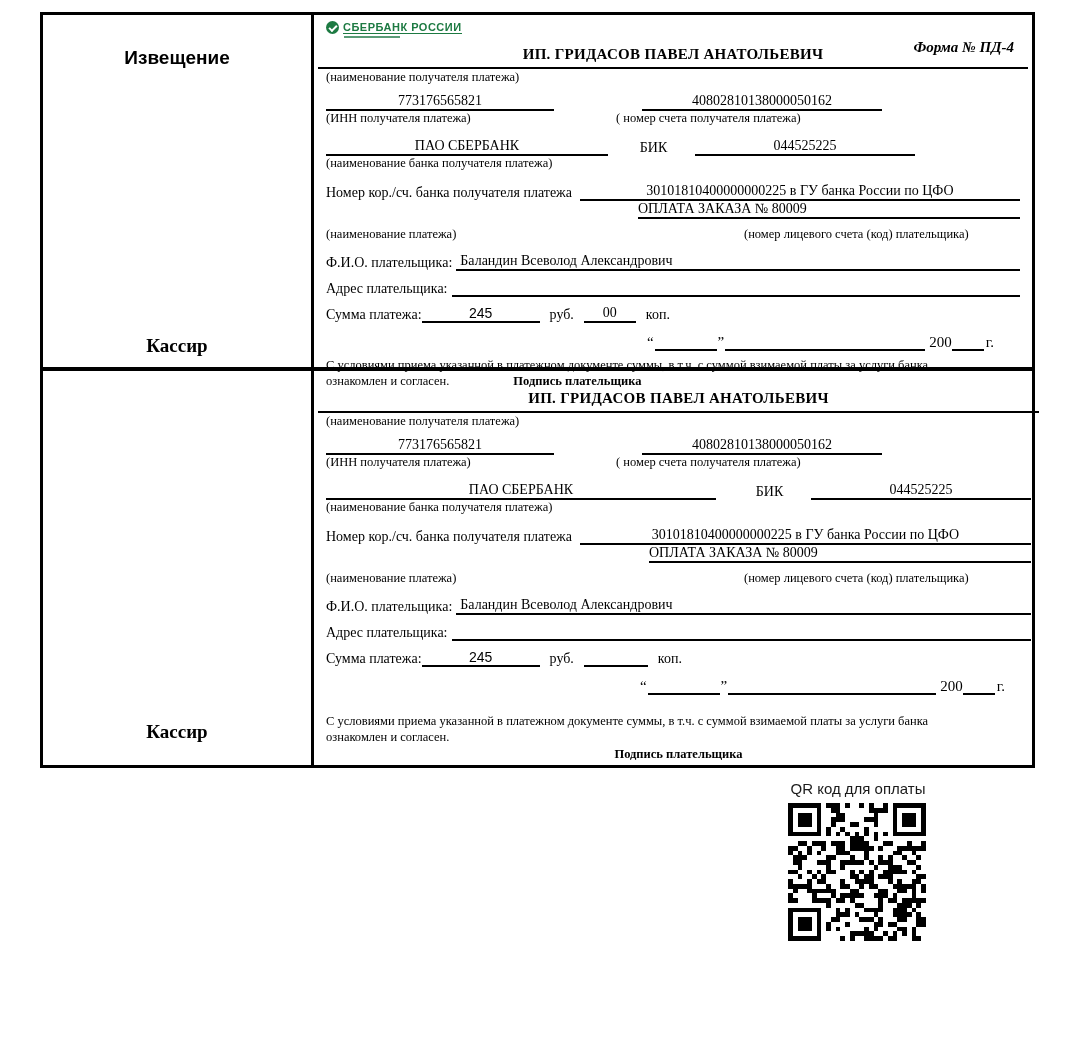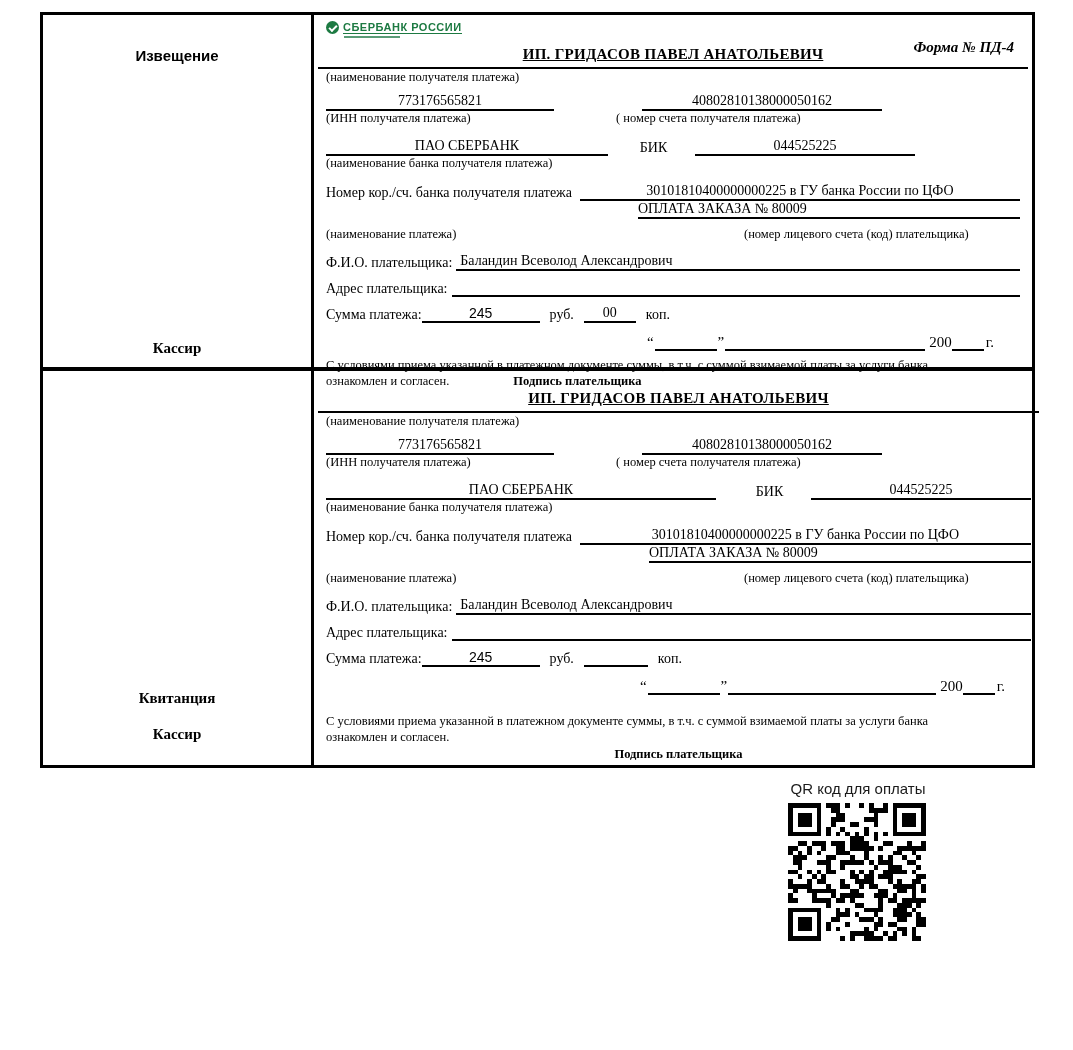--- a/index.html
+++ b/index.html
@@ -12,21 +12,21 @@
     position:absolute;left:40px;top:12px;width:989px;
     border:3px solid #000;
   }
   .section{display:flex;}
   .sec1{border-bottom:4px solid #000;}
   .stub{
     width:268px;flex-shrink:0;border-right:3px solid #000;position:relative;
   }
   .stub-label{
     position:absolute;left:0;right:0;text-align:center;
-    font-weight:bold;font-size:15px;
+    font-weight:bold;font-size:19px;
   }
   .lbl-notice{top:32px;font-family:"Liberation Sans",sans-serif;}
   .lbl-cashier1{bottom:10px;}
   .lbl-receipt{bottom:58px;}
   .lbl-cashier2{bottom:22px;}
   .content{flex:1;padding:0 12px;position:relative;font-size:14px;}
   .sec1 .content{height:352px;}
   .sec2 .content{height:394px;}
 
   
@@ -44,21 +44,21 @@
   .logo-text{
     font-family:"Liberation Sans",sans-serif;font-weight:bold;font-size:11px;color:#1d7a42;
     border-bottom:1px solid #1d7a42;letter-spacing:.5px;
   }
   .logo-tagline{width:56px;height:2px;background:#5a9c77;margin-top:2px;margin-left:18px;}
   .form-label{
     position:absolute;right:6px;top:24px;font-weight:bold;font-style:italic;font-size:15px;
   }
   .payee-name{
     position:absolute;left:0;right:0;bottom:4px;text-align:center;
-    font-weight:bold;font-size:15px;letter-spacing:.3px;text-decoration:underline;
+    font-weight:bold;font-size:15px;letter-spacing:.3px;
   }
   .rule{border-bottom:2px solid #000;margin:0 -8px;}
   .caption{font-size:12.5px;text-align:left;}
   .cap-row{height:18px;line-height:16px;}
 
   
   .row{display:flex;align-items:flex-end;}
   .uline{border-bottom:2px solid #000;text-align:center;}
   .r-inn{height:24px;}
   .inn-cell{width:228px;}
@@ -203,21 +203,20 @@
       </div>
 
       <div class="agree">
         <span>С условиями приема указанной в платежном документе суммы, в т.ч. с суммой взимаемой платы за услуги банка ознакомлен и согласен.</span><span class="sig-inline">Подпись плательщика</span>
       </div>
     </div>
   </div>
 
   <div class="section sec2">
     <div class="stub">
-      <div class="stub-label lbl-receipt">Квитанция</div>
       <div class="stub-label lbl-cashier2">Кассир</div>
     </div>
     <div class="content">
       <div class="hdr">
         <div class="payee-name">ИП. ГРИДАСОВ ПАВЕЛ АНАТОЛЬЕВИЧ</div>
       </div>
       <div class="rule"></div>
       <div class="caption cap-row">(наименование получателя платежа)</div>
 
       <div class="row r-inn">

